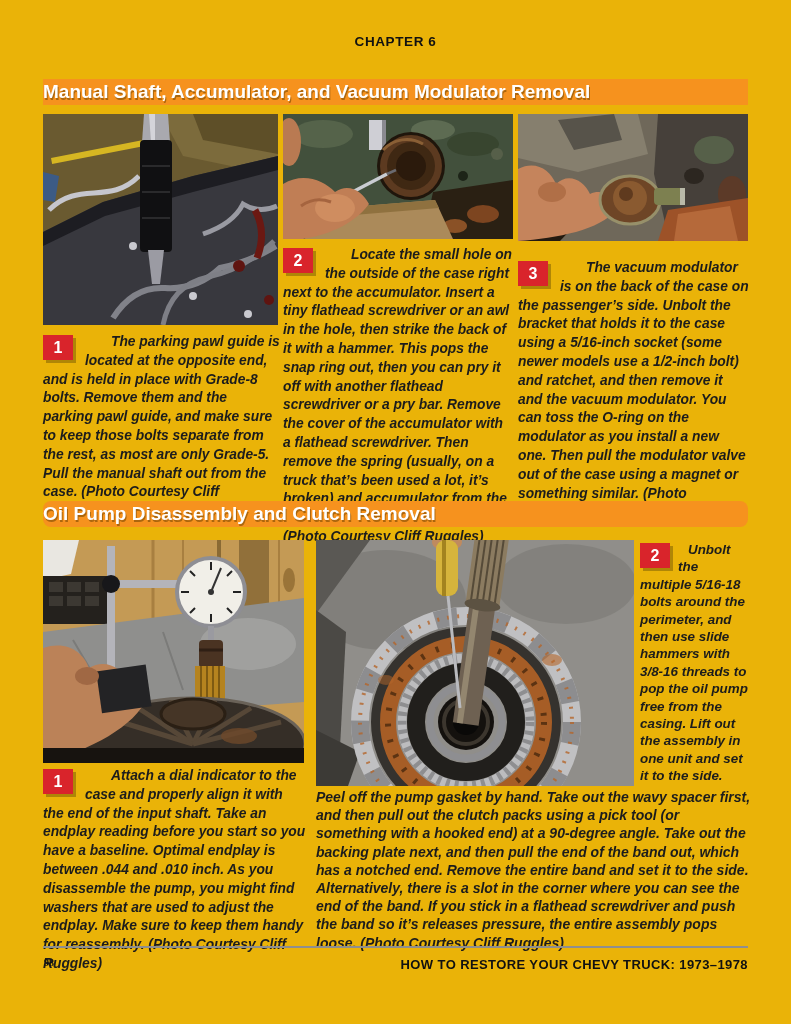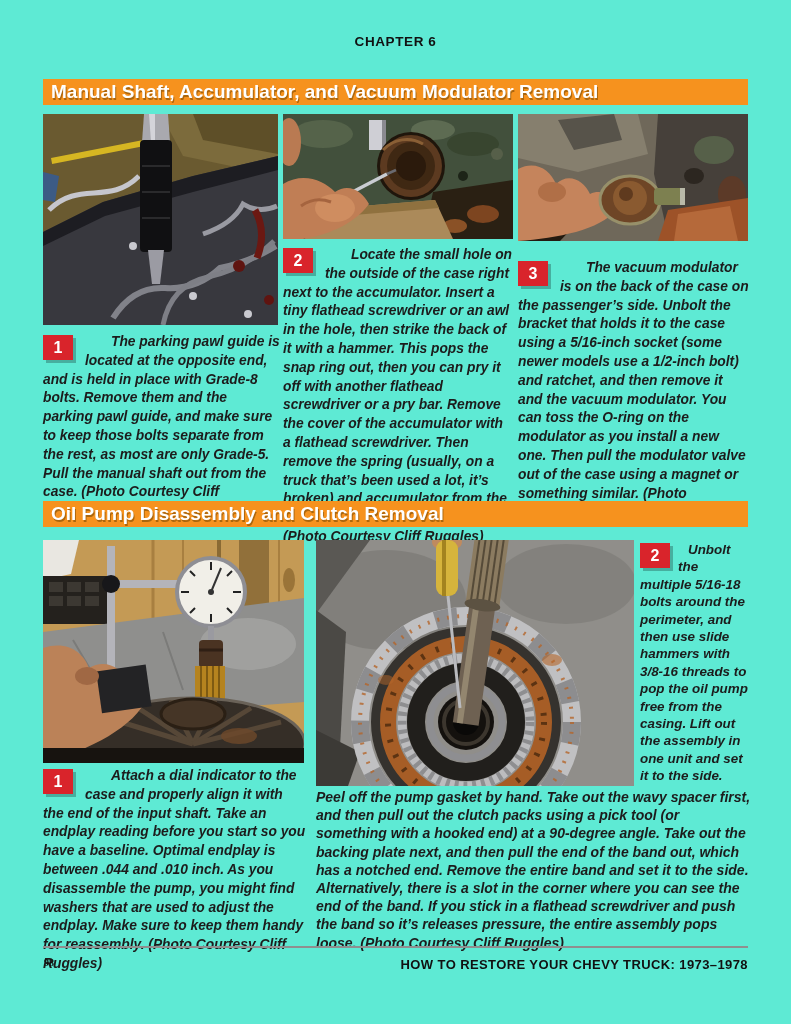--- a/index.html
+++ b/index.html
@@ -1,22 +1,22 @@
 <!DOCTYPE html>
 <html><head>
 <meta charset="utf-8">
 <style>
   html,body{margin:0;padding:0;background:#ffffff;}
-  .page{position:relative;width:791px;height:1024px;background:#5eead4;overflow:hidden;
+  .page{position:relative;width:791px;height:1024px;background:#eab308;overflow:hidden;
         font-family:"Liberation Sans", sans-serif;color:#1b1b1b;}
   .chapter{position:absolute;left:43px;top:34px;width:705px;text-align:center;
            font-size:13.5px;font-weight:700;letter-spacing:.6px;color:#111;}
   .banner{position:absolute;left:43px;width:705px;height:26px;background:#f6921e;
           display:flex;align-items:center;}
-  .banner span{font-size:19px;font-weight:700;color:#ffffff;padding-left:8px;
+  .banner span{font-size:19px;font-weight:700;color:#ffffff;
                text-shadow:1px 1.5px 0 rgba(110,65,0,.55);white-space:nowrap;}
   .photo{position:absolute;overflow:hidden;background:#555;}
   .photo svg{display:block;width:100%;height:100%;}
   .caption{position:absolute;font-style:italic;font-weight:700;color:#1c1c1c;
            font-size:13.8px;line-height:18.8px;text-indent:26px;}
   .caption .cap-text{text-indent:0;}
   .step-num{float:left;width:30px;height:25px;background:#d9242b;color:#fff;
             font-style:normal;font-weight:700;font-size:16px;line-height:25px;text-align:center;
             margin:2px 12px 4px 0;box-shadow:3px 3px 0 rgba(0,0,0,.25);text-indent:0;}
   .col-caption{font-size:13.4px;line-height:17.4px;text-indent:10px;}
@@ -129,21 +129,21 @@
   <div class="caption" style="left:518px;top:259px;width:231px;">
     <span class="step-num">3</span>
     <span class="cap-text">The vacuum modulator is on the back of the case on the passenger’s side. Unbolt the bracket that holds it to the case using a 5/16-inch socket (some newer models use a 1/2-inch bolt) and ratchet, and then remove it and the vacuum modulator. You can toss the O-ring on the modulator as you install a new one. Then pull the modulator valve out of the case using a magnet or something similar. (Photo Courtesy Cliff Ruggles)</span>
   </div>
 
   <div class="caption" style="left:43px;top:333px;width:237px;">
     <span class="step-num">1</span>
     <span class="cap-text">The parking pawl guide is located at the opposite end, and is held in place with Grade-8 bolts. Remove them and the parking pawl guide, and make sure to keep those bolts separate from the rest, as most are only Grade-5. Pull the manual shaft out from the case. (Photo Courtesy Cliff Ruggles)</span>
   </div>
 
-  <div class="banner" style="top:501px;">
+  <div class="banner" style="top:501px;border-radius:8px;">
     <span>Oil Pump Disassembly and Clutch Removal</span>
   </div>
 
   <div class="photo" style="left:43px;top:540px;width:261px;height:223px;">
     <svg viewBox="0 0 261 223" preserveAspectRatio="none">
       <rect width="261" height="223" fill="#c49a55"></rect>
       <line x1="110" y1="0" x2="110" y2="96" stroke="#a87f40" stroke-width="3"></line>
       <line x1="140" y1="0" x2="140" y2="90" stroke="#a87f40" stroke-width="2"></line>
       <line x1="176" y1="0" x2="176" y2="84" stroke="#8a6a34" stroke-width="4"></line>
       <rect x="196" y="0" width="30" height="92" fill="#91703a"></rect>

